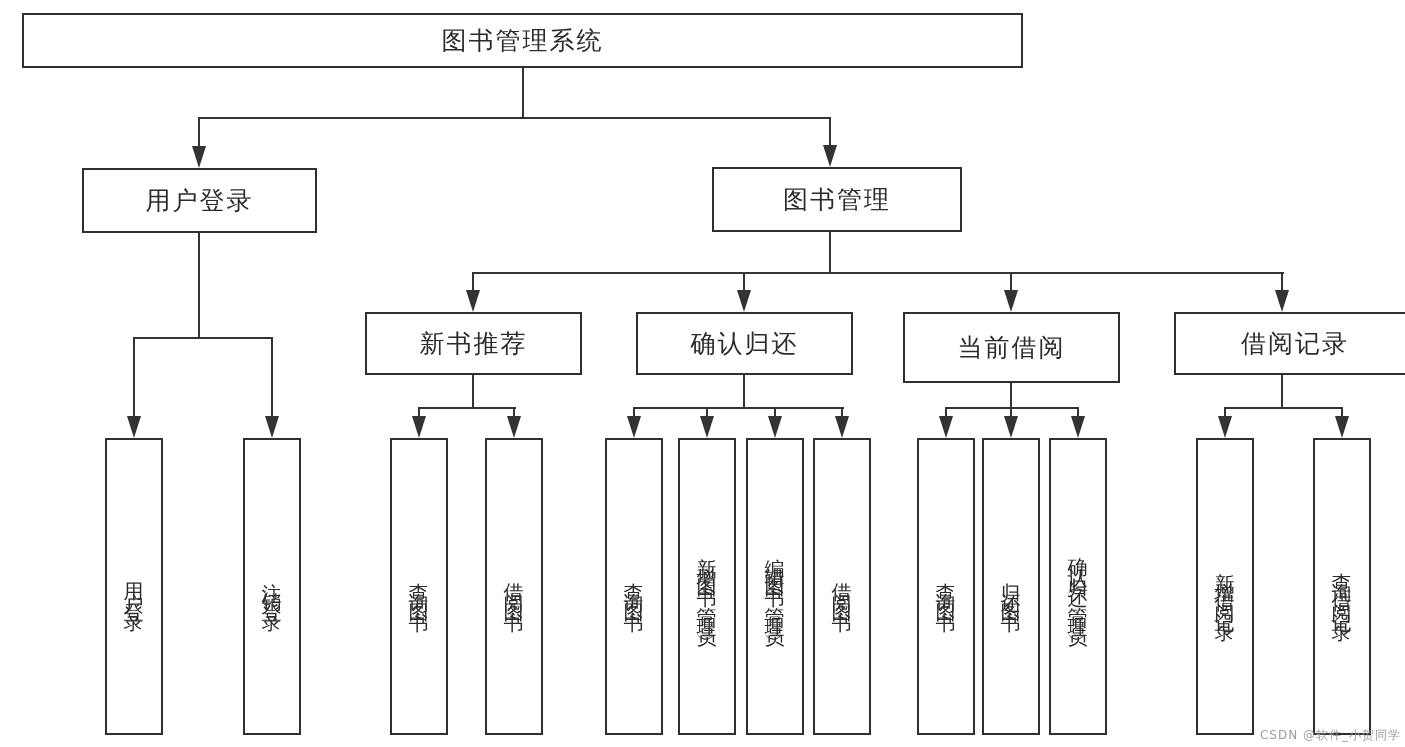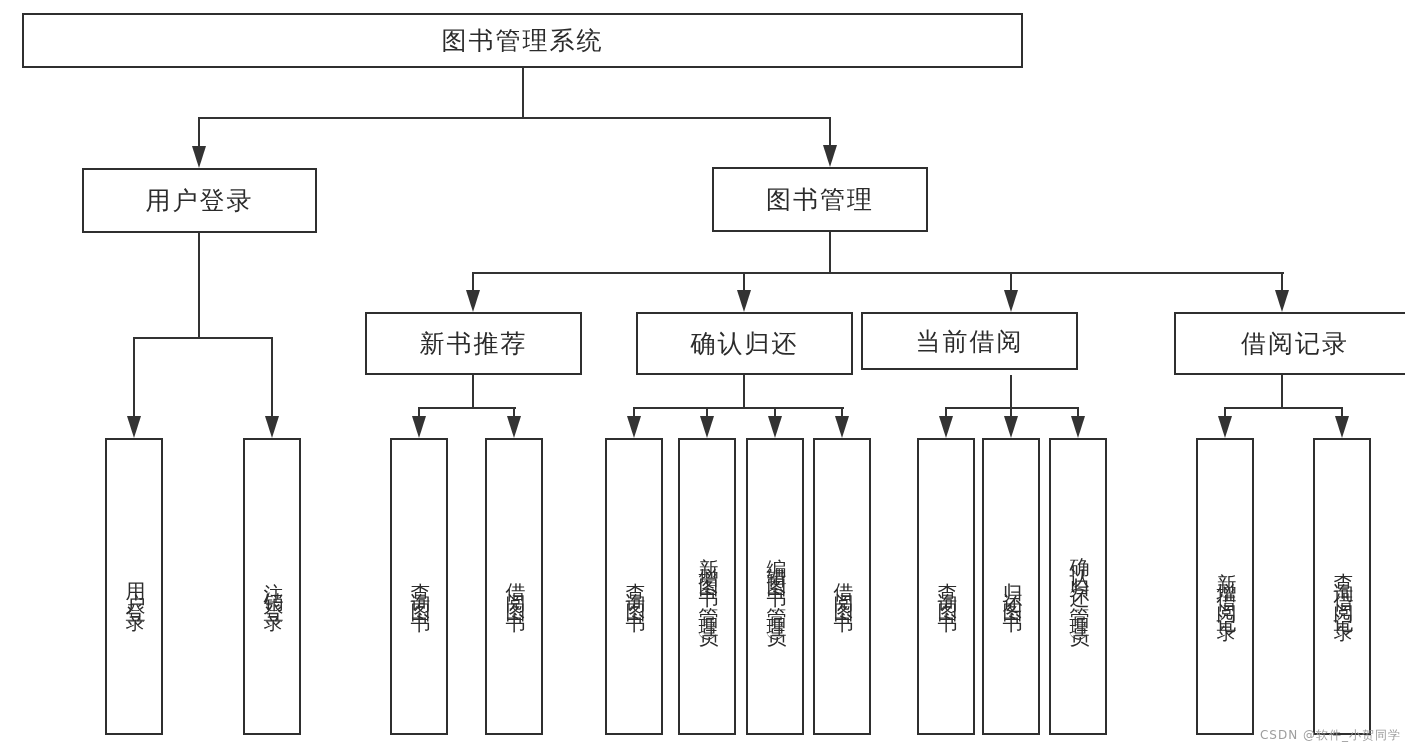--- a/index.html
+++ b/index.html
@@ -2,21 +2,21 @@
 <html><head>
 <meta charset="utf-8">
 <style>
   html,body{margin:0;padding:0;background:#ffffff;}
   .canvas{
     position:relative;width:1405px;height:747px;background:#ffffff;overflow:hidden;
     font-family:"DejaVu Sans","Liberation Sans",sans-serif;
   }
   .box{
     position:absolute;box-sizing:border-box;border:2px solid #2f2f2f;background:#ffffff;
-    display:flex;align-items:center;justify-content:center;color:#2b2b2b;z-index:2;font-family:Liberation Mono, monospace;
+    display:flex;align-items:center;justify-content:center;color:#2b2b2b;z-index:2;
   }
   .box.h{font-size:25px;letter-spacing:2px;white-space:nowrap;}
   .box.v{writing-mode:vertical-rl;font-size:20px;letter-spacing:10px;line-height:1;}
   .vline{position:absolute;width:2px;background:#333333;z-index:1;}
   .hline{position:absolute;height:2px;background:#333333;z-index:1;}
   .arrow{
     position:absolute;width:0;height:0;z-index:1;
     border-left:7px solid transparent;border-right:7px solid transparent;border-top:22px solid #333333;
   }
   .watermark{
@@ -84,25 +84,25 @@
   <div class="vline" style="left:1281px;top:375px;height:34px"></div>
   <div class="hline" style="left:1224px;top:407px;width:119px"></div>
   <div class="vline" style="left:1224px;top:407px;height:12px"></div>
   <div class="arrow" style="left:1218px;top:416px"></div>
   <div class="vline" style="left:1341px;top:407px;height:12px"></div>
   <div class="arrow" style="left:1335px;top:416px"></div>
 
   <div class="box h" style="left:22px;top:13px;width:1001px;height:55px">图书管理系统</div>
 
   <div class="box h" style="left:82px;top:168px;width:235px;height:65px">用户登录</div>
-  <div class="box h" style="left:712px;top:167px;width:216px;height:65px">图书管理</div>
+  <div class="box h" style="left:712px;top:167px;width:250px;height:65px">图书管理</div>
 
   <div class="box h" style="left:365px;top:312px;width:217px;height:63px">新书推荐</div>
   <div class="box h" style="left:636px;top:312px;width:217px;height:63px">确认归还</div>
-  <div class="box h" style="left:861px;top:312px;width:217px;height:58px">当前借阅</div>
+  <div class="box h" style="left:903px;top:312px;width:217px;height:71px">当前借阅</div>
   <div class="box h" style="left:1174px;top:312px;width:242px;height:63px">借阅记录</div>
 
   <div class="box v" style="left:105px;top:438px;width:58px;height:297px">用户登录</div>
   <div class="box v" style="left:243px;top:438px;width:58px;height:297px">注销登录</div>
 
   <div class="box v" style="left:390px;top:438px;width:58px;height:297px">查询图书</div>
   <div class="box v" style="left:485px;top:438px;width:58px;height:297px">借阅图书</div>
 
   <div class="box v" style="left:605px;top:438px;width:58px;height:297px">查询图书</div>
   <div class="box v" style="left:678px;top:438px;width:58px;height:297px">新增图书（管理员）</div>

